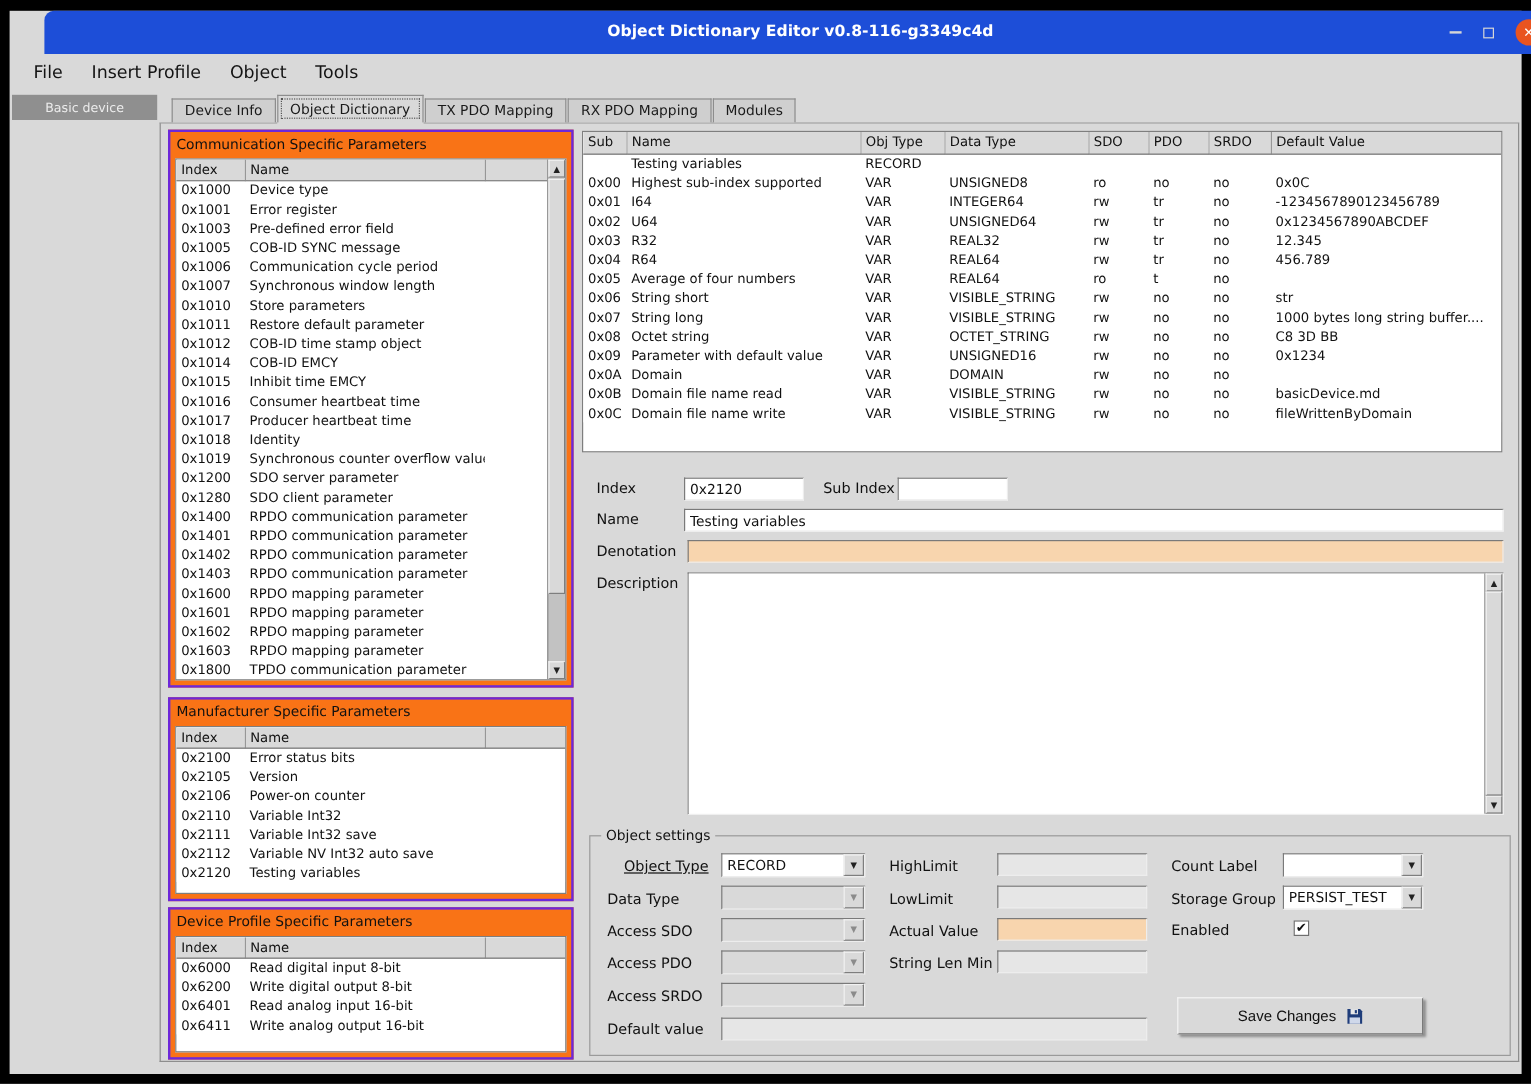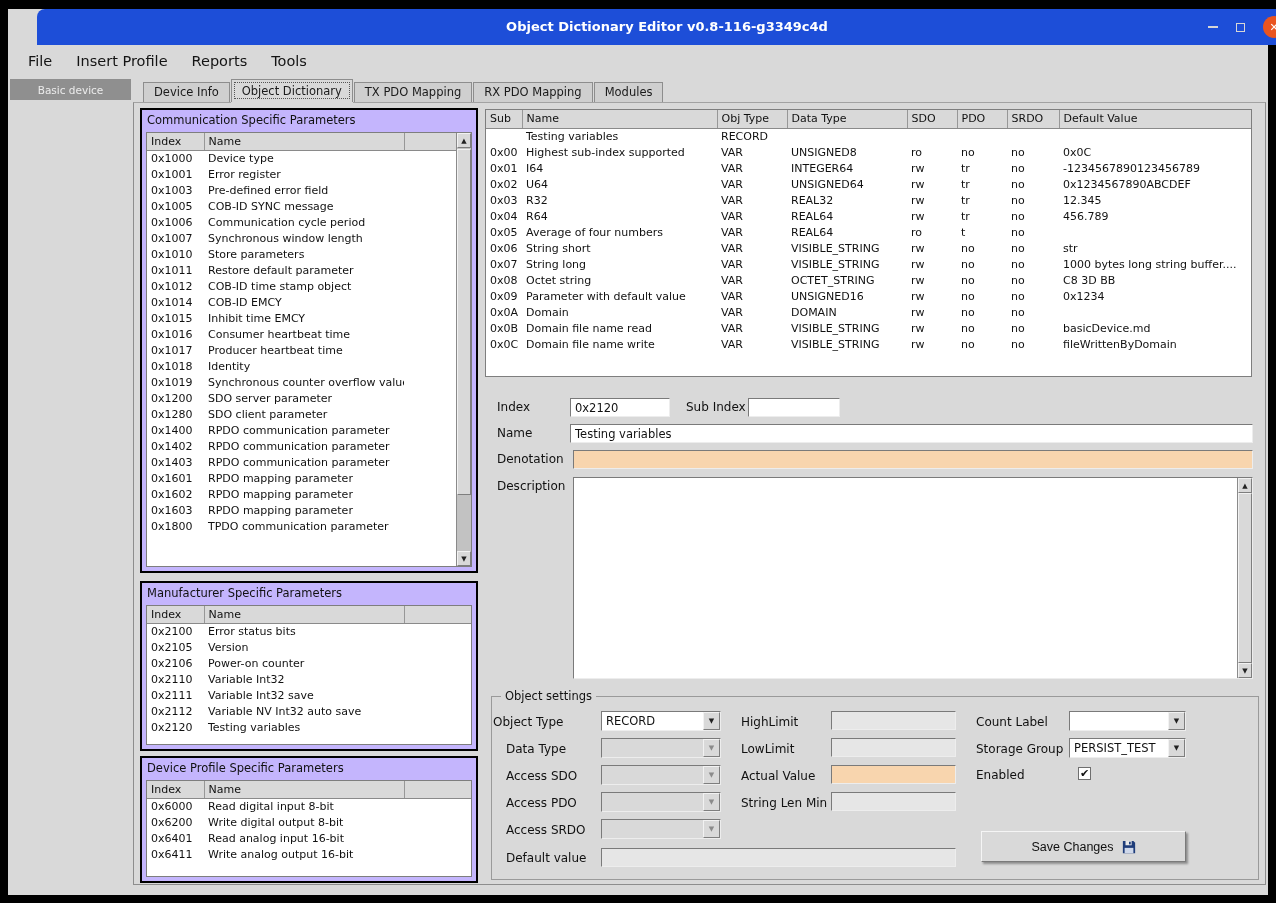--- a/index.html
+++ b/index.html
@@ -21,21 +21,21 @@
   
   .device-tab { position: absolute; left: 2px; top: 70px; width: 121px; height: 21px; background: #8f8f8f; color: #ececec; font-size: 10.5px; display: flex; align-items: center; justify-content: center; }
 
   
   .main-panel { position: absolute; left: 125px; top: 93px; width: 1133px; height: 783px; background: #d9d9d9; border: 1px solid #8d8d8d; border-top-color: #a2a2a2; }
   .tabs { position: absolute; left: 135px; top: 70px; height: 23px; display: flex; align-items: flex-end; z-index: 3; }
   .tab { background: #cfcfcf; border: 1px solid #8d8d8d; border-bottom: none; height: 20px; padding: 2px 10px 0 10px; font-size: 11.5px; color: #1a1a1a; margin-right: 1px; white-space: nowrap; }
   .tab.sel { background: #d9d9d9; height: 23px; padding-top: 4px; box-shadow: 0 2px 0 #d9d9d9; outline: 1px dotted #555; outline-offset: -4px; margin-top: 24px; }
 
   
-  .lframe { position: absolute; background: #c4b5fd; border: 2px solid #000000; }
+  .lframe { position: absolute; background: #f97316; border: 2px solid #6d28d9; }
   .frame-title { padding: 3px 0 3px 5px; font-size: 11.5px; color: #111; }
   .list-wrap { position: absolute; left: 4px; right: 4px; top: 22px; bottom: 4px; background: #fff; border: 1px solid #7e7e7e; overflow: hidden; }
   .ptable { border-collapse: collapse; table-layout: fixed; background: #fff; }
   .ptable th { background: #d9d9d9; font-weight: normal; text-align: left; padding: 0 4px; border-right: 1px solid #979797; border-bottom: 1px solid #8a8a8a; height: 17px; font-size: 11px; color: #111; white-space: nowrap; overflow: hidden; }
   .ptable th:last-child { border-right: none; }
   .ptable td { padding: 0 4px; height: 16px; font-size: 11px; color: #111; white-space: nowrap; overflow: hidden; }
 
   
   .sb { position: absolute; right: 0; top: 0; bottom: 0; width: 15px; display: flex; flex-direction: column; background: #c2c2c2; border-left: 1px solid #8a8a8a; }
   .sb-btn { height: 15px; background: #d9d9d9; border: 1px solid; border-color: #f2f2f2 #7e7e7e #7e7e7e #f2f2f2; font-size: 7px; color: #222; display: flex; align-items: center; justify-content: center; }
@@ -82,21 +82,21 @@
       <div class="max-icon"></div>
       <div class="close-btn">
           <span>✕</span>
         </div>
     </div>
   </div>
 
   <div class="menubar">
     <span class="menu-item">File</span>
     <span class="menu-item">Insert Profile</span>
-    <span class="menu-item">Reports</span>
+    <span class="menu-item">Object</span>
     <span class="menu-item">Tools</span>
   </div>
 
   <div class="device-tab">Basic device</div>
 
   <div class="main-panel"></div>
   <div class="tabs">
     <div class="tab">Device Info</div>
     <div class="tab sel">Object Dictionary</div>
     <div class="tab">TX PDO Mapping</div>
@@ -187,26 +187,34 @@
             </tr>
             <tr>
               <td>0x1280</td>
               <td>SDO client parameter</td>
             </tr>
             <tr>
               <td>0x1400</td>
               <td>RPDO communication parameter</td>
             </tr>
             <tr>
+              <td>0x1401</td>
+              <td>RPDO communication parameter</td>
+            </tr>
+            <tr>
               <td>0x1402</td>
               <td>RPDO communication parameter</td>
             </tr>
             <tr>
               <td>0x1403</td>
               <td>RPDO communication parameter</td>
+            </tr>
+            <tr>
+              <td>0x1600</td>
+              <td>RPDO mapping parameter</td>
             </tr>
             <tr>
               <td>0x1601</td>
               <td>RPDO mapping parameter</td>
             </tr>
             <tr>
               <td>0x1602</td>
               <td>RPDO mapping parameter</td>
             </tr>
             <tr>
@@ -505,21 +513,21 @@
       <div class="sb-track">
         <div class="sb-thumb" style="top:0; bottom:0;"></div>
       </div>
       <div class="sb-btn">▼</div>
     </div>
   </div>
 
   <div class="group">
     <span class="group-title">Object settings</span>
 
-    <span class="glabel" style="left:1px; top:18px;">Object Type</span>
+    <span class="glabel" style="left:28px; top:18px;text-decoration:underline;">Object Type</span>
     <div class="combo" style="left:109px; top:14px; width:120px;">
       <span class="cval">RECORD</span>
       <span class="cbtn">▼</span>
     </div>
 
     <span class="glabel" style="left:14px; top:45px;">Data Type</span>
     <div class="combo dis" style="left:109px; top:41px; width:120px;">
       <span class="cval"></span>
       <span class="cbtn">▼</span>
     </div>

